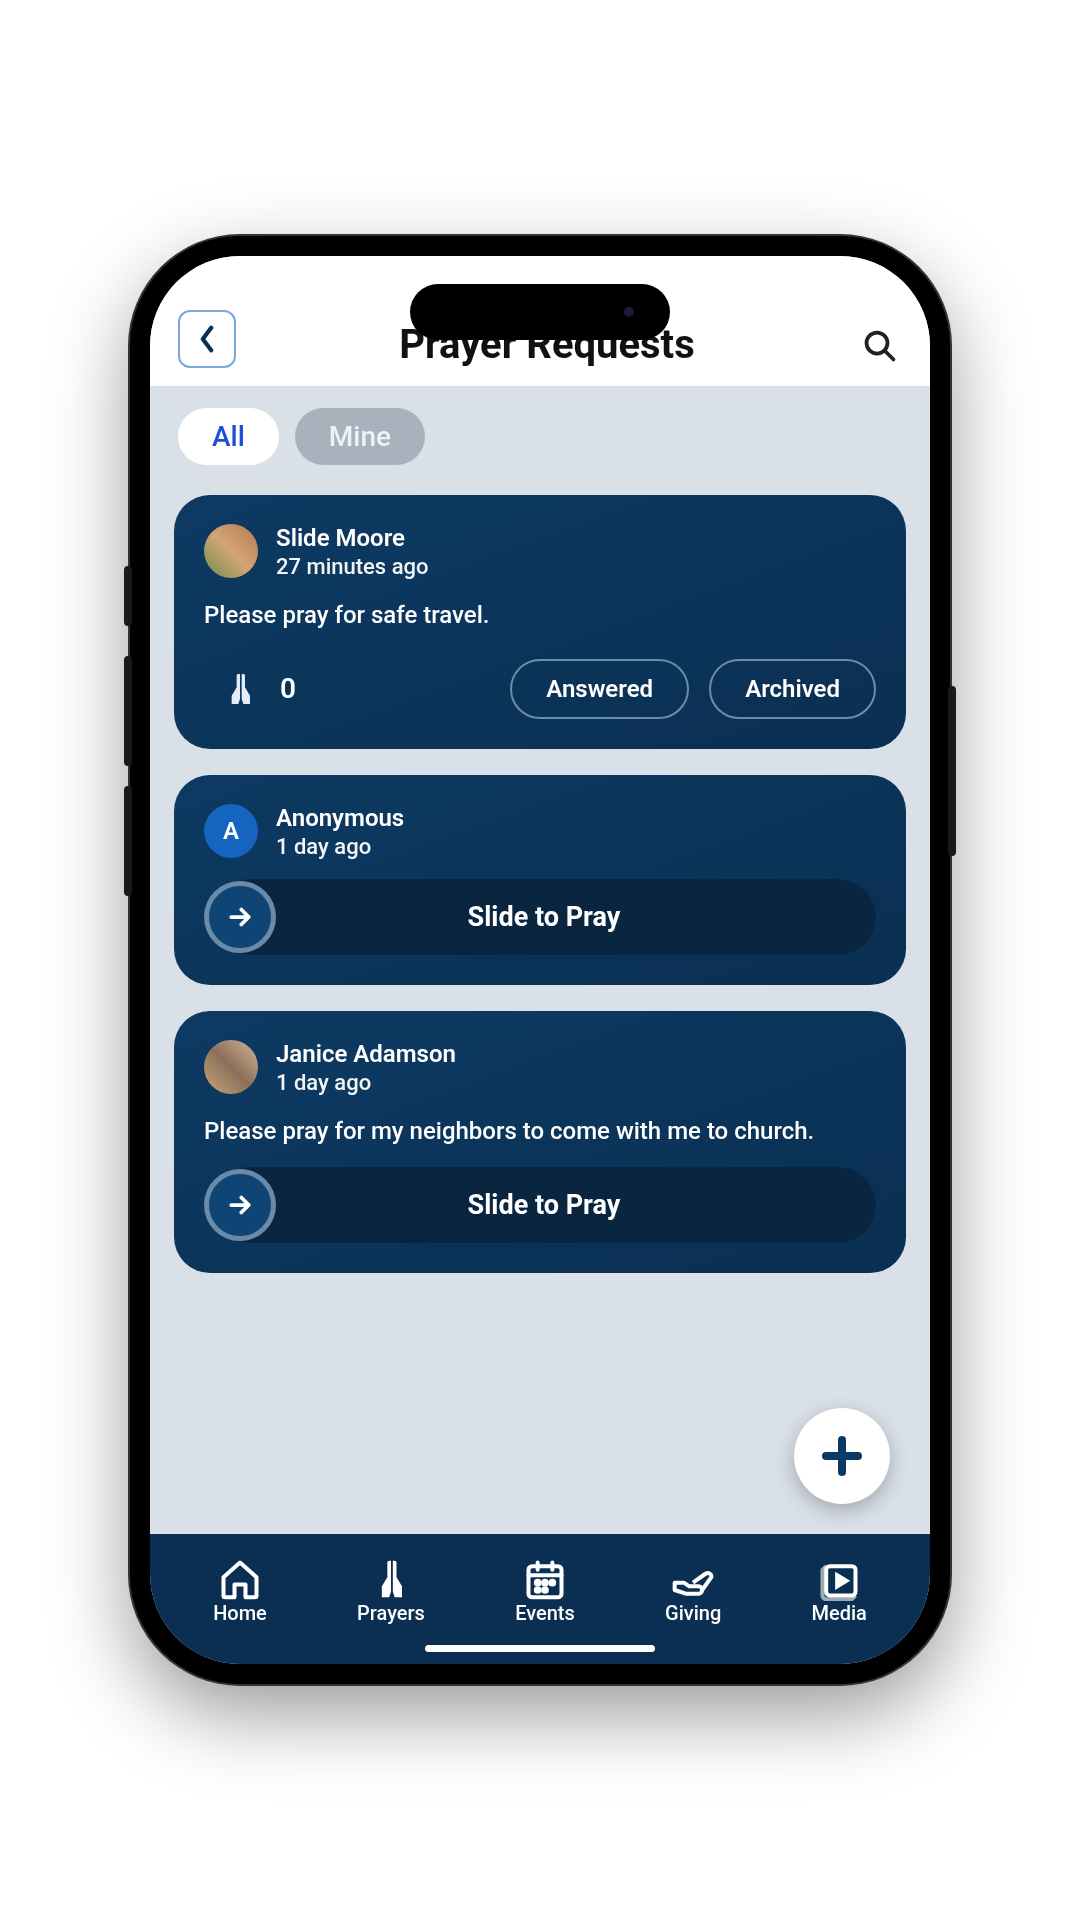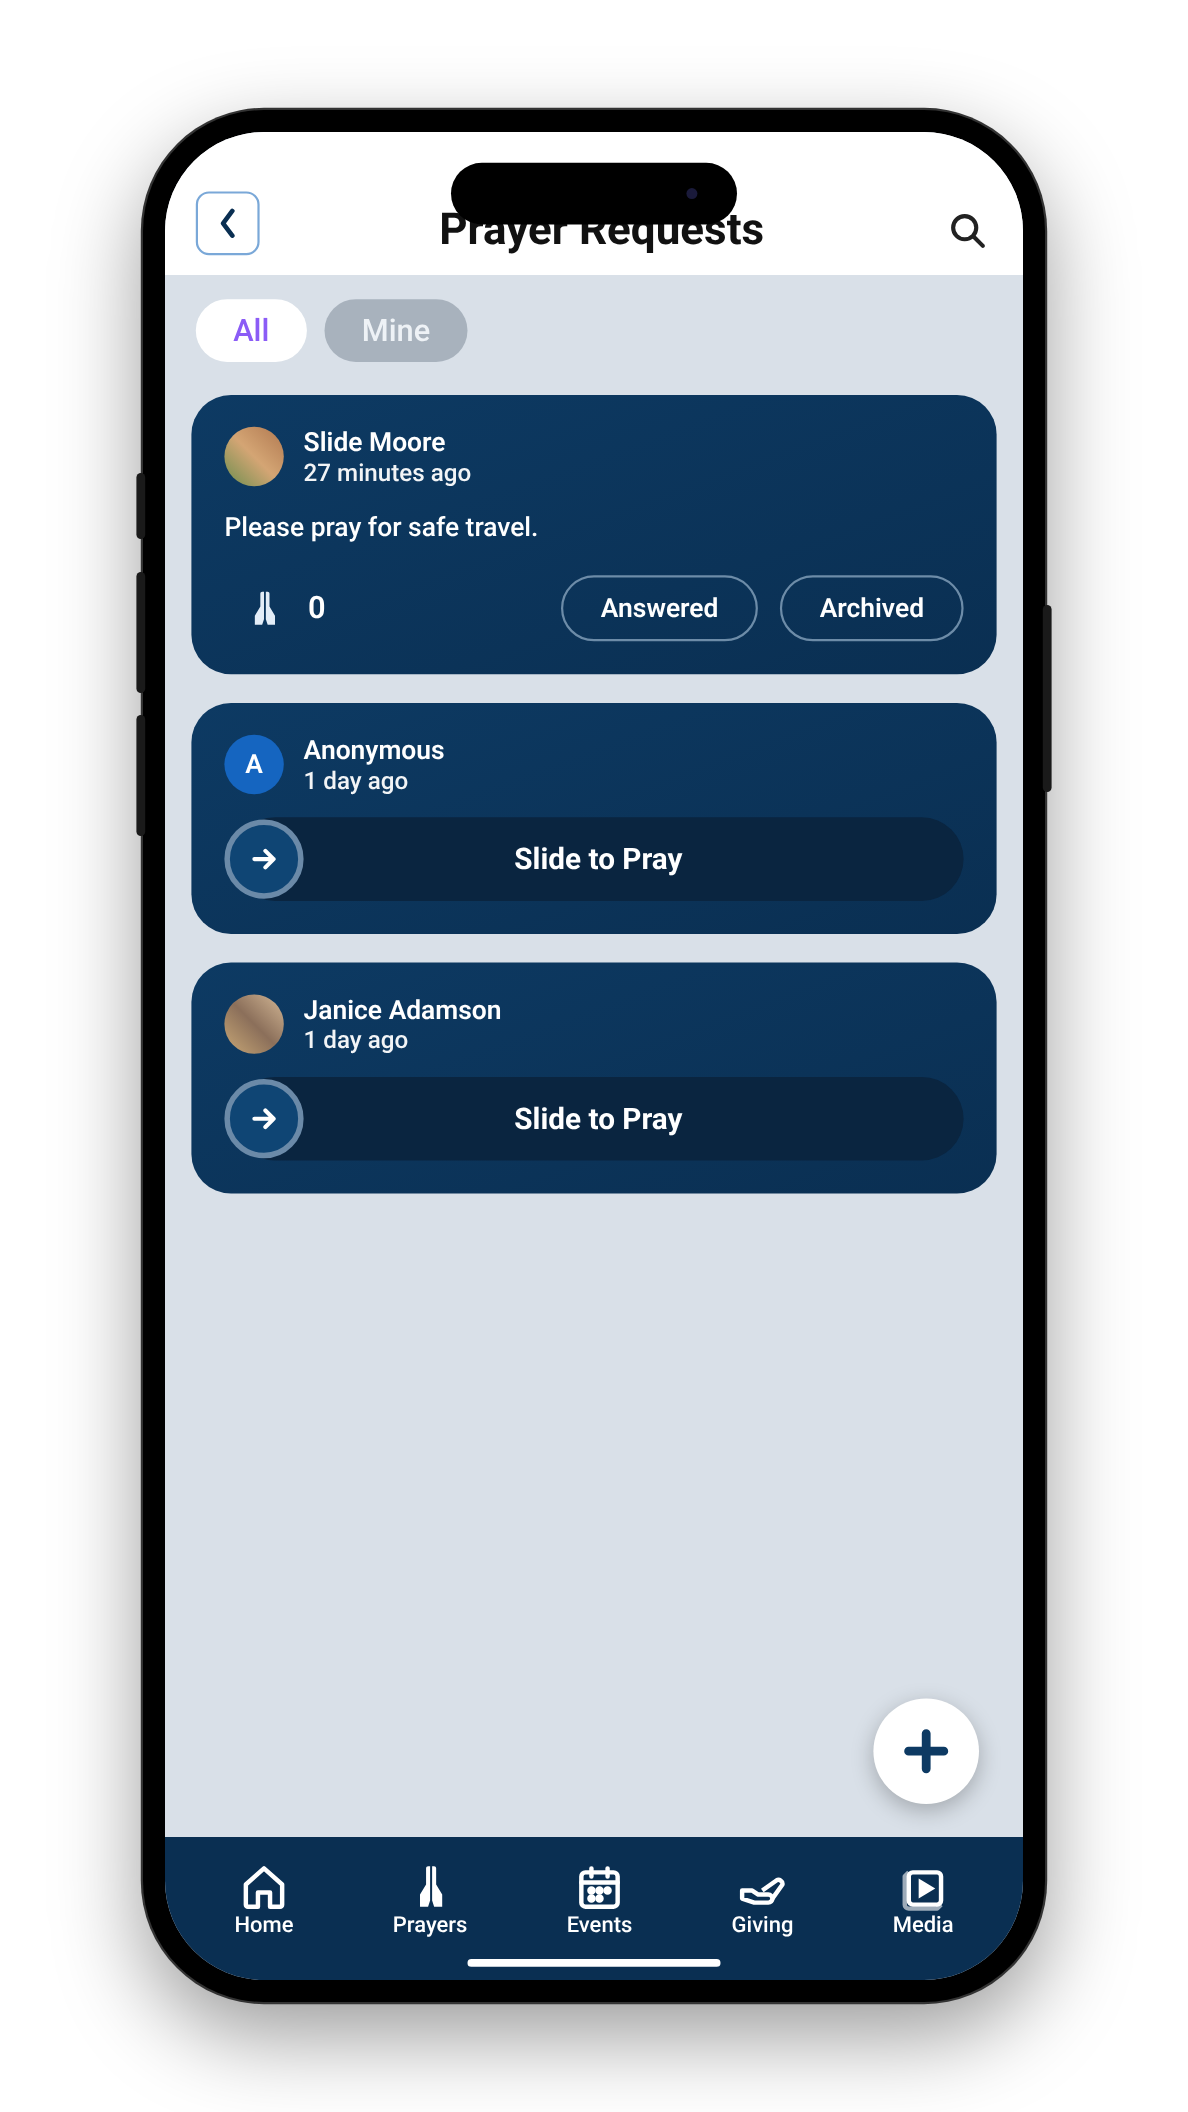--- a/index.html
+++ b/index.html
@@ -1,36 +1,36 @@
 <!DOCTYPE html>
 <html><head>
 <meta charset="utf-8">
 <style>
 * { margin: 0; padding: 0; box-sizing: border-box; font-family: -apple-system, BlinkMacSystemFont, "Segoe UI", Roboto, Helvetica, Arial, sans-serif; }
 body { background: #fff; display: flex; justify-content: center; align-items: center; min-height: 1920px; width: 1080px; }
-.phone-frame { width: 820px; height: 1720px; background: #000; border-radius: 110px; padding: 20px; position: relative; box-shadow: 0 0 0 2px #333, 0 30px 80px rgba(0,0,0,0.4); }
+.phone-frame { width: 820px; height: 1448px; background: #000; border-radius: 110px; padding: 20px; position: relative; box-shadow: 0 0 0 2px #333, 0 30px 80px rgba(0,0,0,0.4); }
 .phone-inner { width: 100%; height: 100%; background: #d9e0e8; border-radius: 90px; overflow: hidden; position: relative; }
 .notch { position: absolute; top: 28px; left: 50%; transform: translateX(-50%); width: 260px; height: 56px; background: #000; border-radius: 40px; z-index: 100; }
 .notch::after { content:''; position:absolute; right:36px; top:50%; transform:translateY(-50%); width:10px; height:10px; background:#1a1a3a; border-radius:50%; }
 .side-btn { position:absolute; background:#1a1a1a; border-radius:6px; }
 .side-btn.left1 { left:-6px; top:330px; width:8px; height:60px; }
 .side-btn.left2 { left:-6px; top:420px; width:8px; height:110px; }
 .side-btn.left3 { left:-6px; top:550px; width:8px; height:110px; }
 .side-btn.right1 { right:-6px; top:450px; width:8px; height:170px; }
 
 .header { background:#fff; height:130px; display:flex; align-items:flex-end; padding:0 28px 18px 28px; justify-content:space-between; }
 .back-btn { width:58px; height:58px; border:2px solid #7aa8d8; border-radius:12px; display:flex; align-items:center; justify-content:center; background:#fff; cursor:pointer; }
 .back-btn svg { width:18px; height:28px; }
 .header-title { font-size:40px; font-weight:700; color:#111; }
 .search-btn { width:44px; height:44px; display:flex; align-items:center; justify-content:center; cursor:pointer; }
 .search-btn svg { width:36px; height:36px; stroke:#222; }
 
 .tabs { padding:22px 28px 10px 28px; display:flex; gap:16px; }
 .tab { padding:12px 34px; border-radius:40px; font-size:28px; font-weight:500; cursor:pointer; }
-.tab.active { background:#fff; color:#8b5cf6; }
+.tab.active { background:#fff; color:#1d4ed8; }
 .tab.inactive { background:#a8b2bd; color:#eef2f6; }
 
 .content { padding:20px 24px 140px 24px; height:calc(100% - 130px - 130px); overflow:hidden; }
 .card { background:linear-gradient(160deg,#0d3a63 0%,#0a2f52 100%); border-radius:36px; padding:28px 30px 30px 30px; margin-bottom:26px; color:#fff; }
 .card-head { display:flex; align-items:center; gap:18px; margin-bottom:20px; }
 .avatar { width:54px; height:54px; border-radius:50%; background:#1565c0; display:flex; align-items:center; justify-content:center; font-size:24px; font-weight:600; color:#fff; flex-shrink:0; overflow:hidden; }
 .avatar.img1 { background:linear-gradient(45deg,#6b8e4e,#d4a574,#b07850); }
 .avatar.img3 { background:linear-gradient(45deg,#c9a876,#8b6f5a,#d4b896); }
 .avatar.img4 { background:linear-gradient(180deg,#3a2518 0%,#3a2518 55%,#e8e8e8 55%,#1a3a6b 70%); }
 .card-name { font-size:24px; font-weight:600; line-height:1.3; }
@@ -136,20 +136,21 @@
       </div>
 
       <div class="card">
         <div class="card-head">
           <div class="avatar img3"></div>
           <div>
             <div class="card-name">Janice Adamson</div>
             <div class="card-time">1 day ago</div>
           </div>
         </div>
+        <div class="card-body tight">Please pray for my neighbors to come with me to church.</div>
         <div class="slide-wrap">
           <div class="slide-track">
               <span>Slide to Pray</span>
             </div>
           <div class="slide-thumb">
             <svg viewBox="0 0 24 24" fill="none">
                 <path d="M5 12h14M13 6l6 6-6 6" stroke-width="3" stroke-linecap="round" stroke-linejoin="round"></path>
               </svg>
           </div>
         </div>

